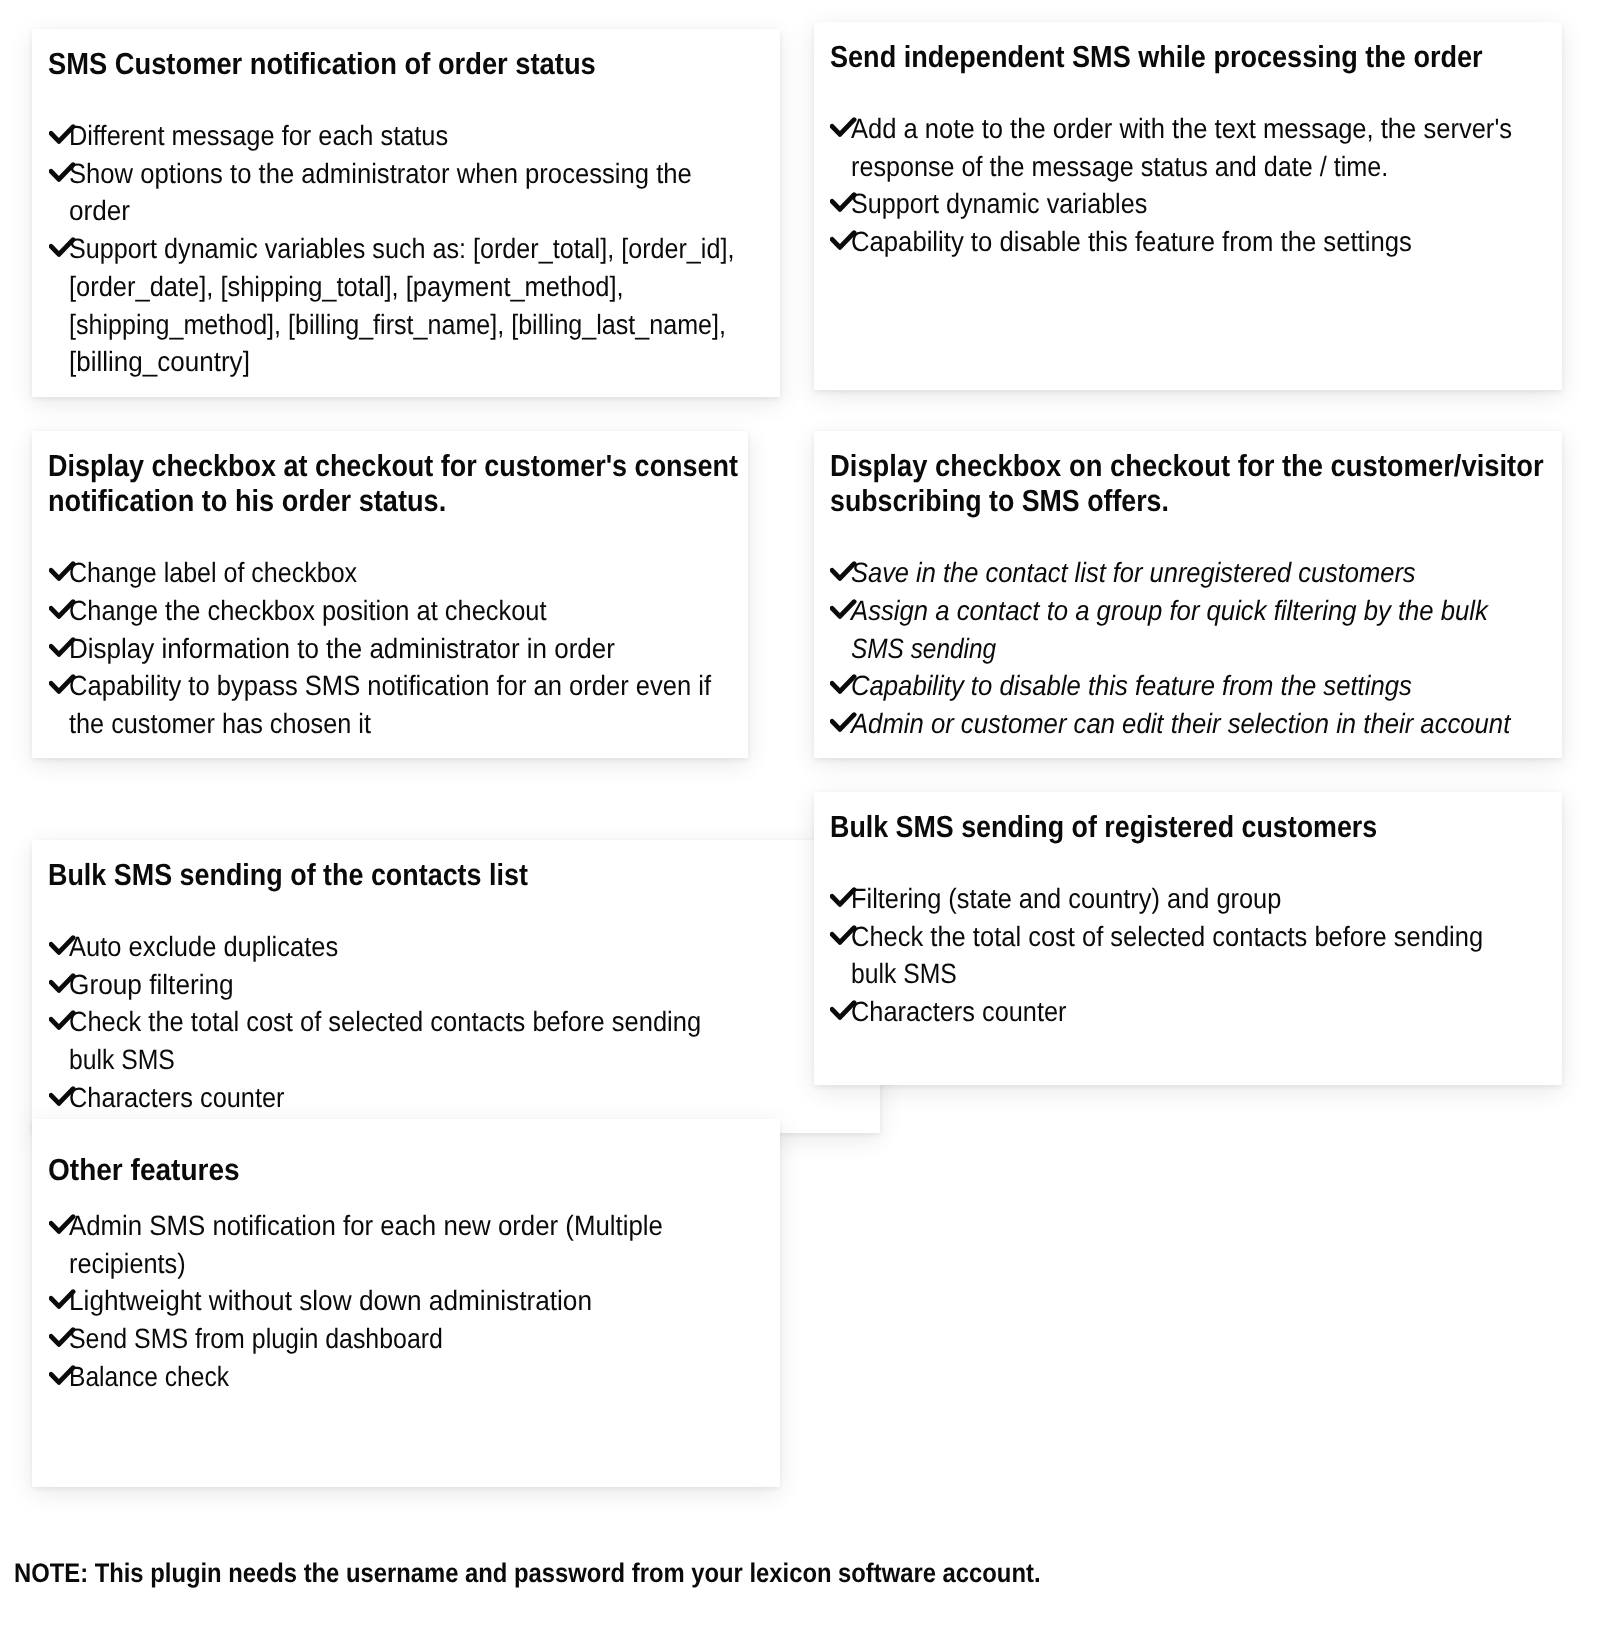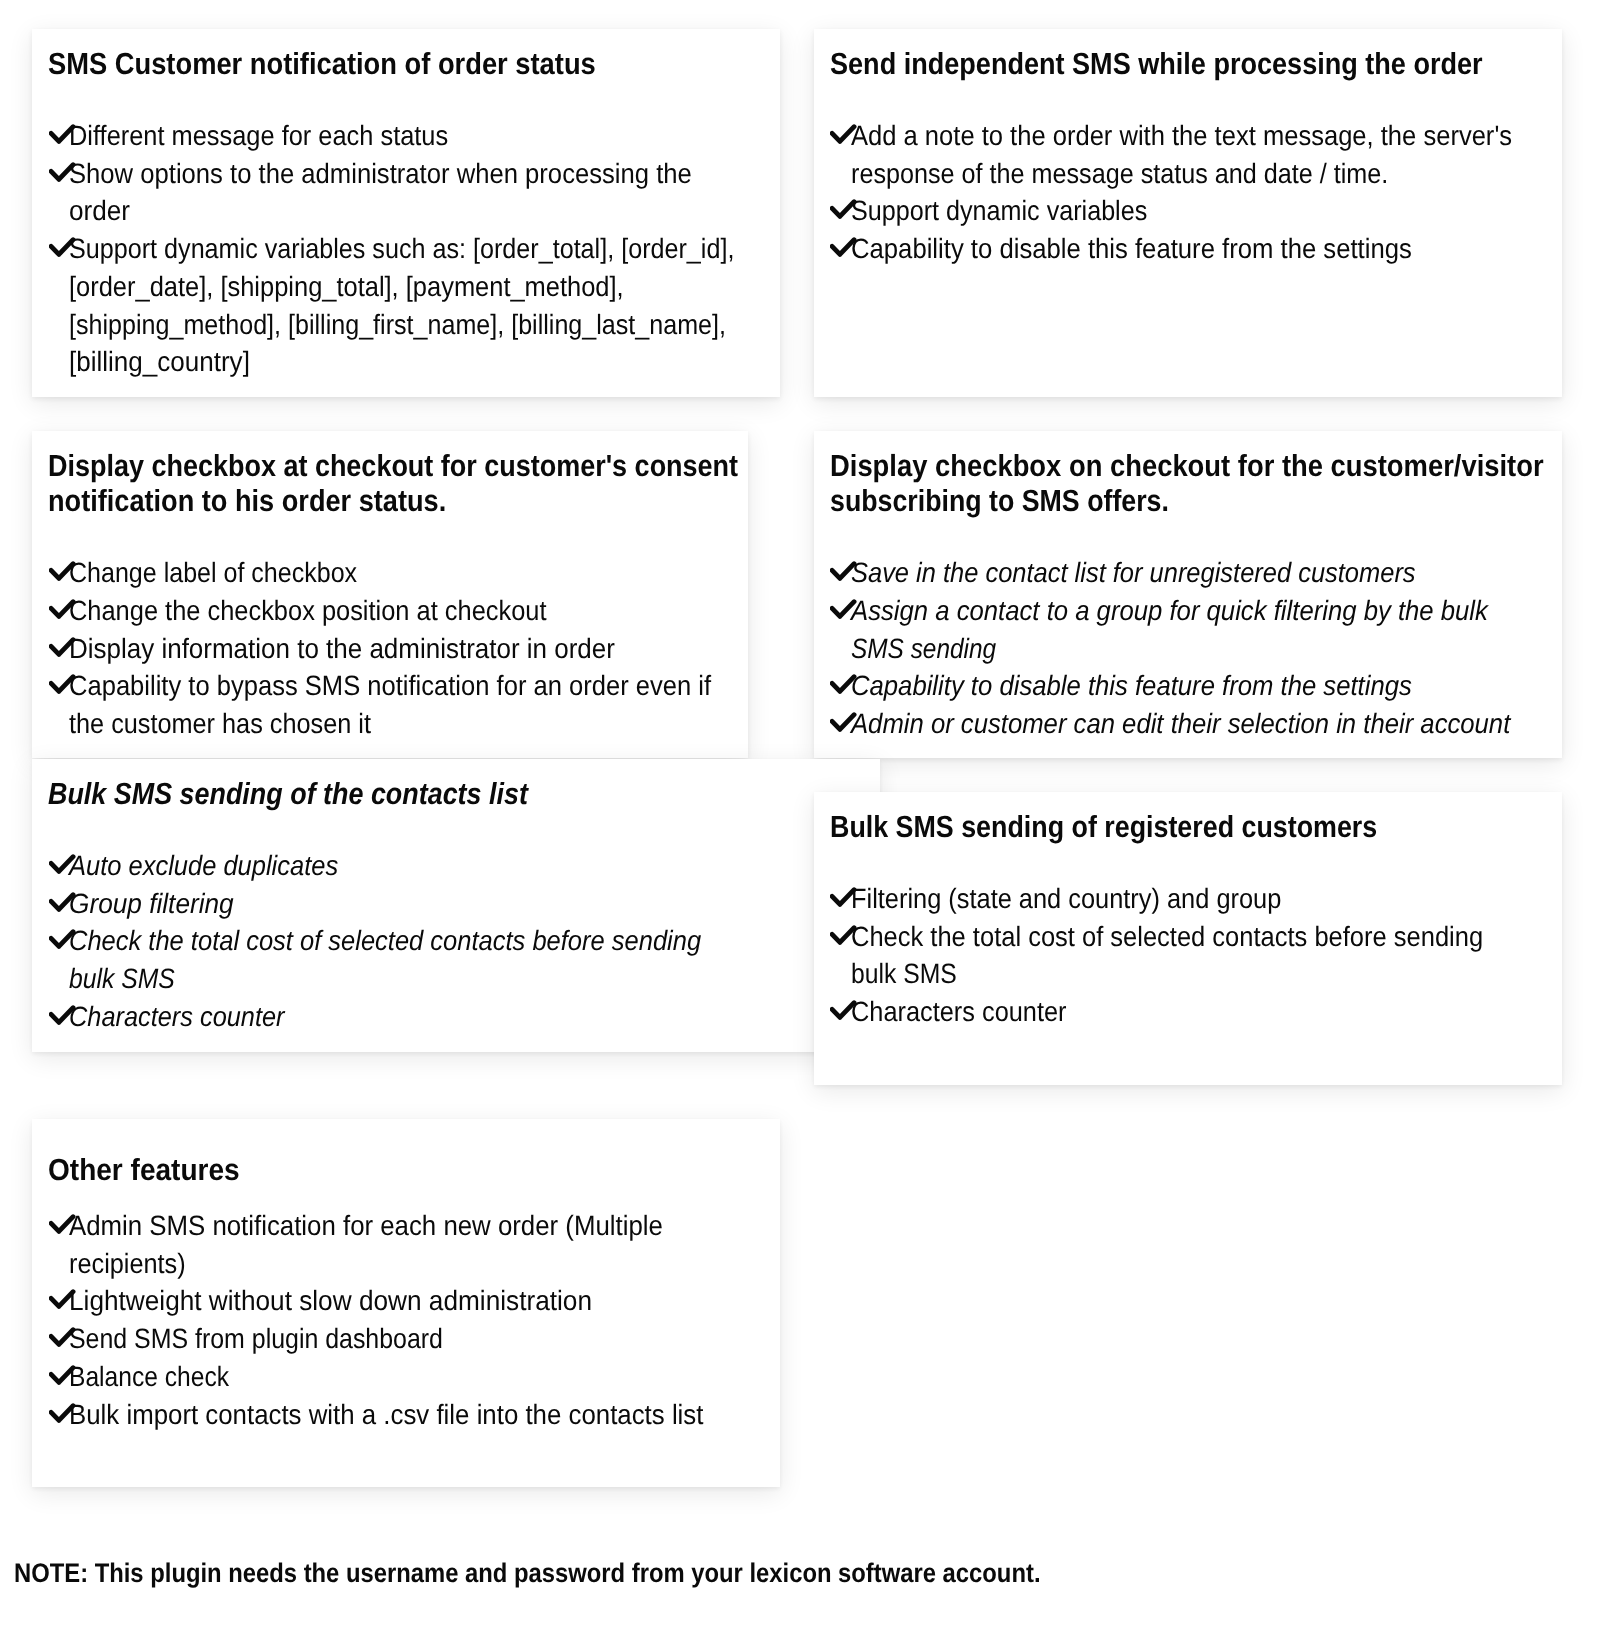--- a/index.html
+++ b/index.html
@@ -106,21 +106,21 @@
     </span>
     <div class="feature-lines">
             <div class="feature-line" style="transform: scaleX(0.9017);">Support dynamic variables such as: [order_total], [order_id],</div>
             <div class="feature-line" style="transform: scaleX(0.9126);">[order_date], [shipping_total], [payment_method],</div>
             <div class="feature-line" style="transform: scaleX(0.8997);">[shipping_method], [billing_first_name], [billing_last_name],</div>
             <div class="feature-line" style="transform: scaleX(0.9333);">[billing_country]</div>
           </div>
   </li>
       </ul>
   </div>
-    <div class="card" style="left: 813.5px; top: 29px; width: 748px; height: 368px; text-decoration: underline;">
+    <div class="card" style="left: 813.5px; top: 22px; width: 748px; height: 368px; text-decoration: underline;">
     <div class="card-title" style="top: 18.1px;">
         <div class="title-line" style="transform: scaleX(0.8873);">Send independent SMS while processing the order</div>
       </div>
     <ul class="feature-list" style="top: 88px;">
         <li class="feature-item">
     <span class="check-icon">
       <svg viewBox="0 0 27 20">
         <path fill="none" stroke="currentColor" stroke-linecap="round" stroke-linejoin="round" d="M2.1 9.3 L9.9 17.4 L24.1 2.7" stroke-width="4.8"></path>
       </svg>
     </span>
@@ -242,21 +242,21 @@
       <svg viewBox="0 0 27 20">
         <path fill="none" stroke="currentColor" stroke-linecap="round" stroke-linejoin="round" d="M2.1 9.3 L9.9 17.4 L24.1 2.7" stroke-width="4.8"></path>
       </svg>
     </span>
     <div class="feature-lines">
             <div class="feature-line" style="transform: scaleX(0.9205);">Admin or customer can edit their selection in their account</div>
           </div>
   </li>
       </ul>
   </div>
-    <div class="card" style="left: 32px; top: 759px; width: 848px; height: 293px; font-style: italic;">
+    <div class="card" style="left: 32px; top: 840px; width: 848px; height: 293px;">
     <div class="card-title" style="top: 18.1px;">
         <div class="title-line" style="transform: scaleX(0.8822);">Bulk SMS sending of the contacts list</div>
       </div>
     <ul class="feature-list" style="top: 88px;">
         <li class="feature-item">
     <span class="check-icon">
       <svg viewBox="0 0 27 20">
         <path fill="none" stroke="currentColor" stroke-linecap="round" stroke-linejoin="round" d="M2.1 9.3 L9.9 17.4 L24.1 2.7" stroke-width="4.8"></path>
       </svg>
     </span>
@@ -374,26 +374,16 @@
         <li class="feature-item">
     <span class="check-icon">
       <svg viewBox="0 0 27 20">
         <path fill="none" stroke="currentColor" stroke-linecap="round" stroke-linejoin="round" d="M2.1 9.3 L9.9 17.4 L24.1 2.7" stroke-width="4.8"></path>
       </svg>
     </span>
     <div class="feature-lines">
             <div class="feature-line" style="transform: scaleX(0.8821);">Balance check</div>
           </div>
   </li>
-        <li class="feature-item">
-    <span class="check-icon">
-      <svg viewBox="0 0 27 20">
-        <path fill="none" stroke="currentColor" stroke-linecap="round" stroke-linejoin="round" d="M2.1 9.3 L9.9 17.4 L24.1 2.7" stroke-width="4.8"></path>
-      </svg>
-    </span>
-    <div class="feature-lines">
-            <div class="feature-line" style="transform: scaleX(0.926);">Bulk import contacts with a .csv file into the contacts list</div>
-          </div>
-  </li>
       </ul>
   </div>
     <div class="note" style="left: 14.4px; top: 1556px; transform: scaleX(0.8817);">NOTE: This plugin needs the username and password from your lexicon software account.</div>
   </div>
 
 </body></html>

